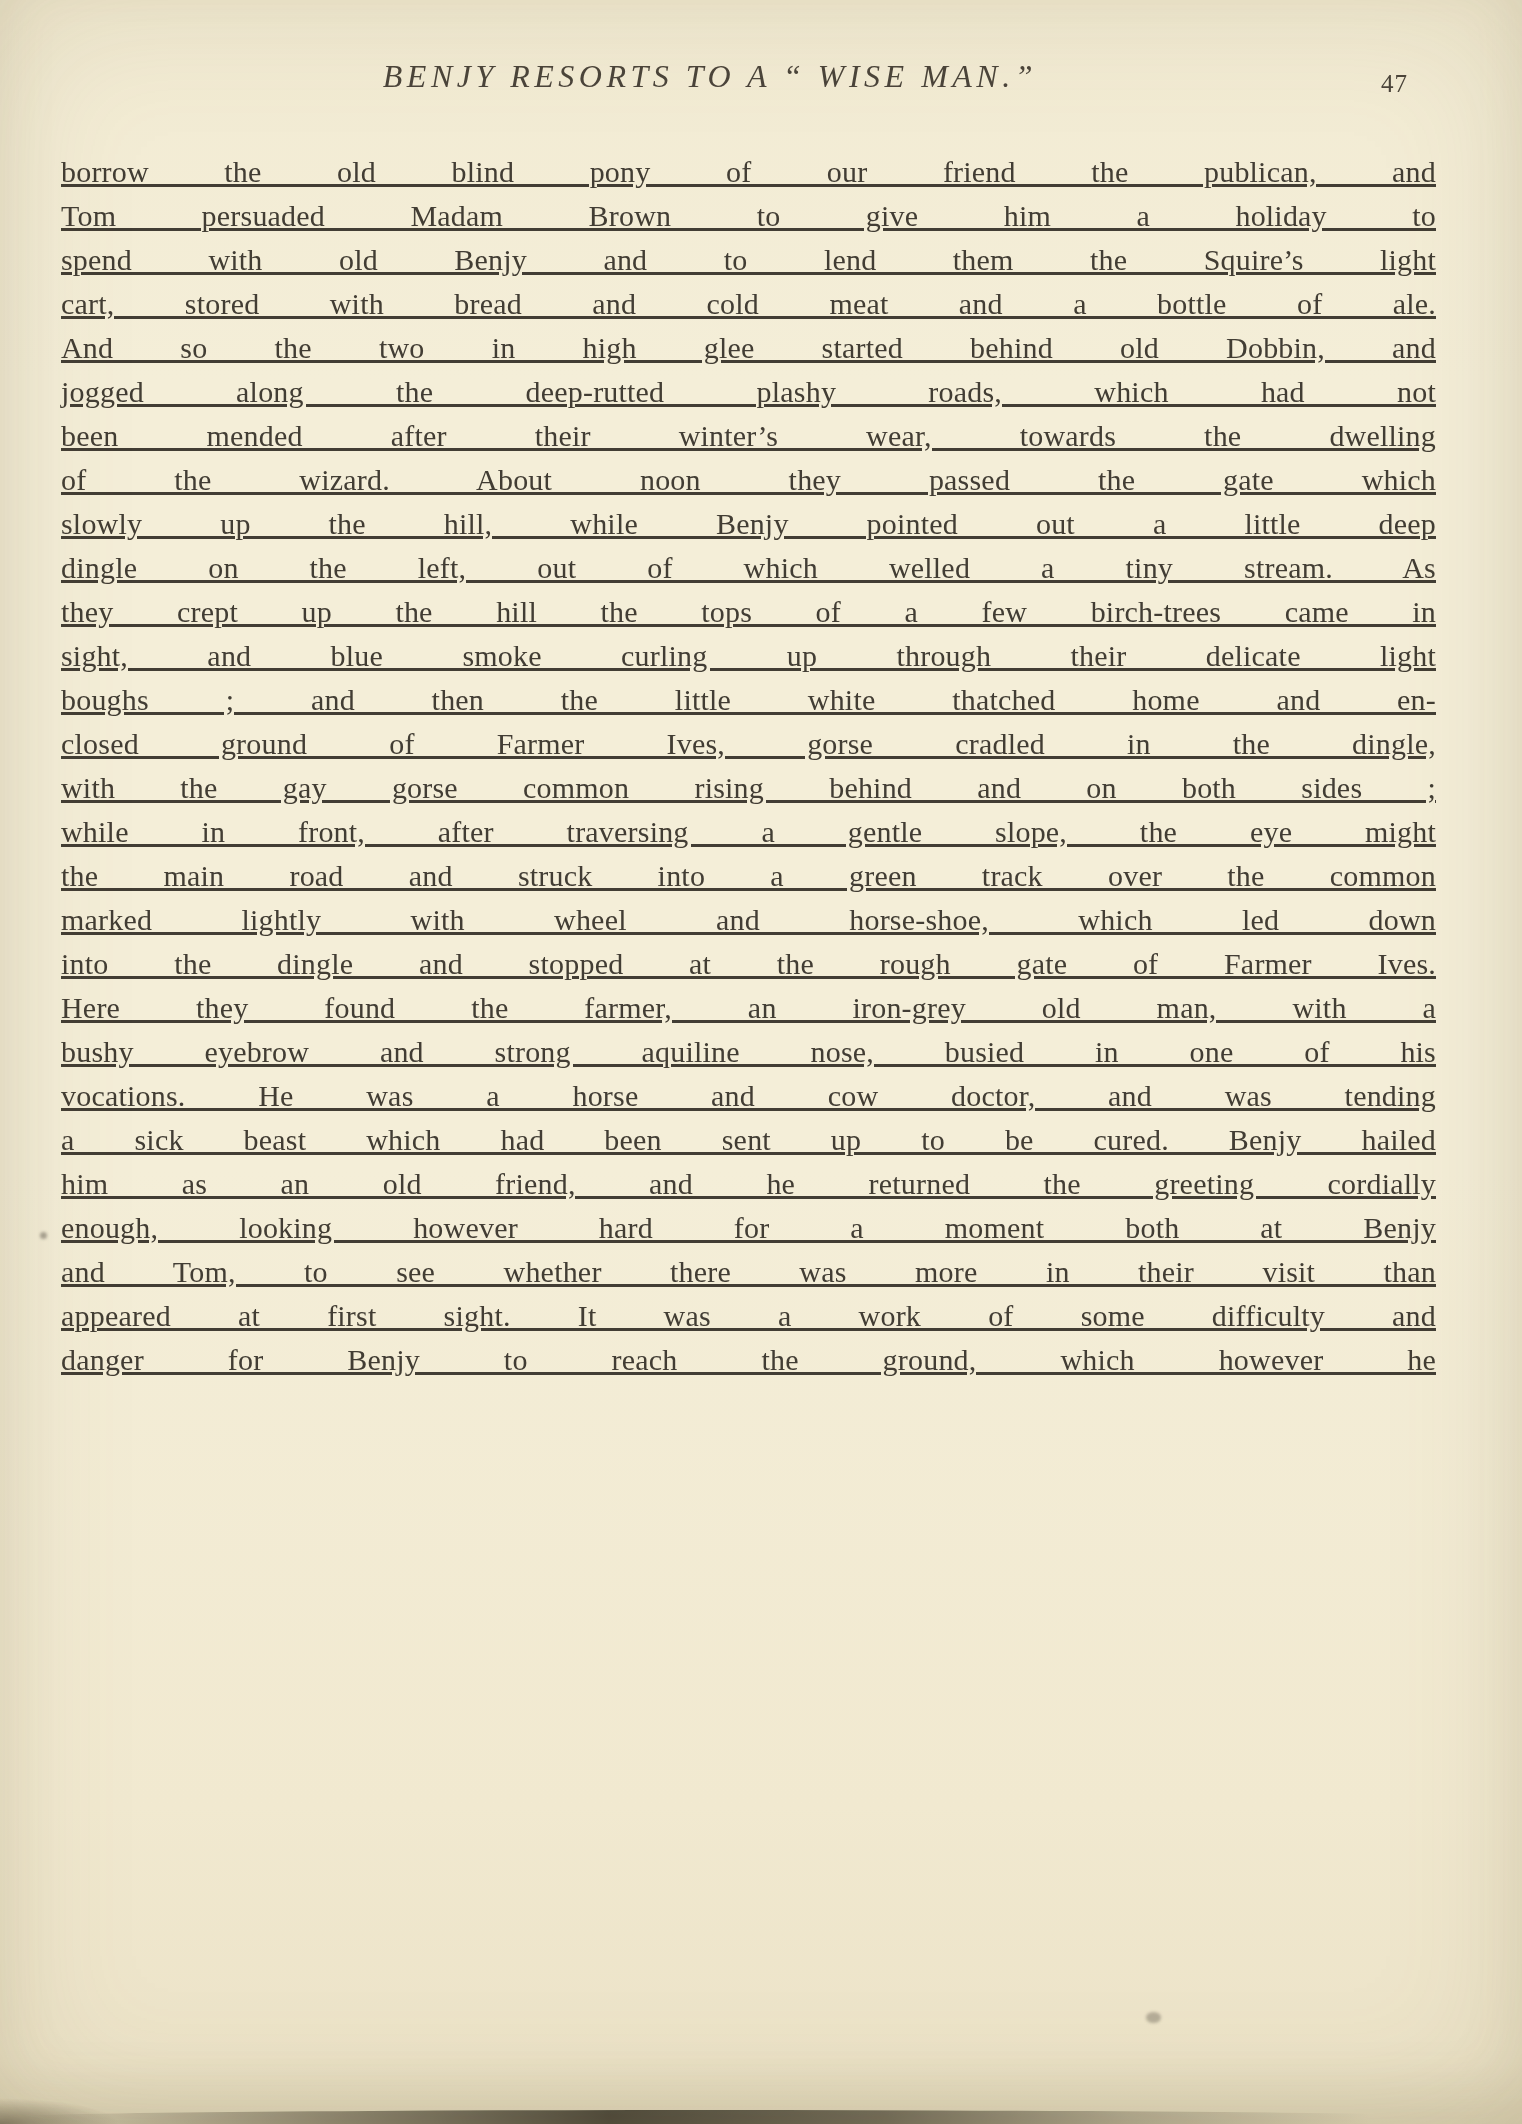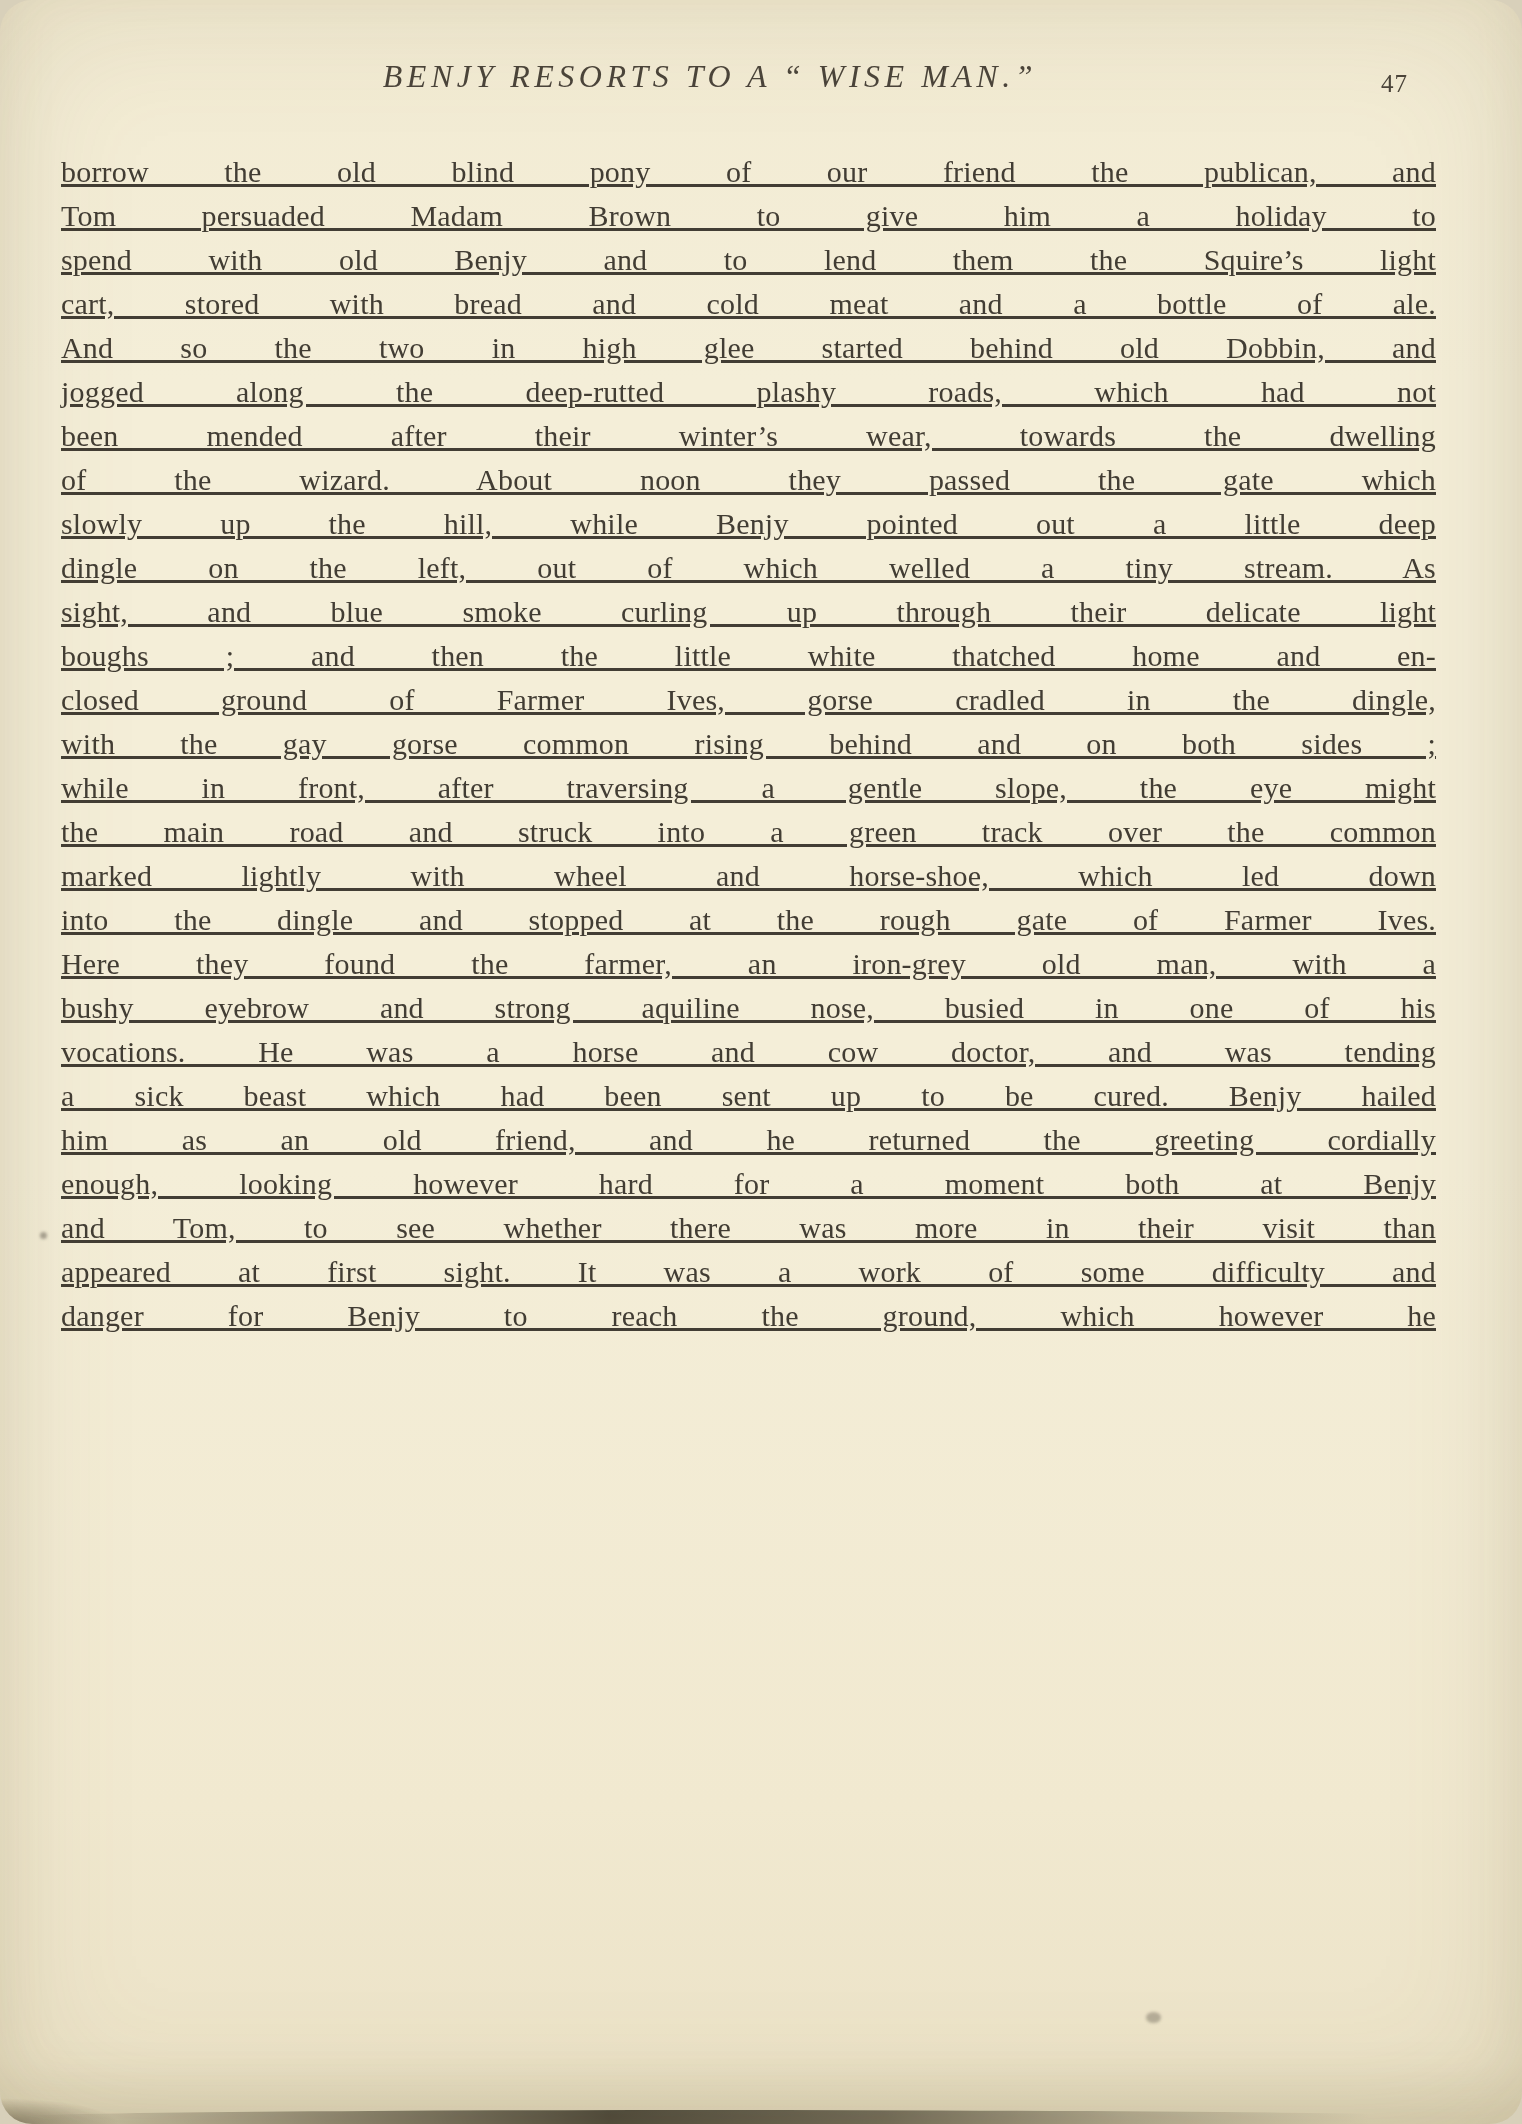--- a/index.html
+++ b/index.html
@@ -6,21 +6,20 @@
     margin: 0;
     padding: 0;
     background: #d8d0ba;
   }
   #screenshot {
     position: relative;
     width: 1522px;
     height: 2124px;
     overflow: hidden;
     font-family: "Liberation Serif", serif;
-    border-radius: 32px;
   }
   .page {
     position: absolute;
     inset: 0;
     background: linear-gradient(180deg,
       #f2ebd3 0%,
       #f4eed8 18%,
       #f4eed8 55%,
       #f1e9d0 85%,
       #ece3c8 97%,
@@ -138,20 +137,21 @@
         <div class="text-line">borrow the old blind pony of our friend the publican, and</div>
         <div class="text-line">Tom persuaded Madam Brown to give him a holiday to</div>
         <div class="text-line">spend with old Benjy and to lend them the Squire’s light</div>
         <div class="text-line">cart, stored with bread and cold meat and a bottle of ale.</div>
         <div class="text-line">And so the two in high glee started behind old Dobbin, and</div>
         <div class="text-line">jogged along the deep-rutted plashy roads, which had not</div>
         <div class="text-line">been mended after their winter’s wear, towards the dwelling</div>
         <div class="text-line">of the wizard.  About noon they passed the gate which</div>
         <div class="text-line">slowly up the hill, while Benjy pointed out a little deep</div>
         <div class="text-line">dingle on the left, out of which welled a tiny stream.  As</div>
+        <div class="text-line">they crept up the hill the tops of a few birch-trees came in</div>
         <div class="text-line">sight, and blue smoke curling up through their delicate light</div>
         <div class="text-line">boughs ; and then the little white thatched home and en-</div>
         <div class="text-line">closed ground of Farmer Ives, gorse cradled in the dingle,</div>
         <div class="text-line">with the gay gorse common rising behind and on both sides ;</div>
         <div class="text-line">while in front, after traversing a gentle slope, the eye might</div>
         <div class="text-line">the main road and struck into a green track over the common</div>
         <div class="text-line">marked lightly with wheel and horse-shoe, which led down</div>
         <div class="text-line">into the dingle and stopped at the rough gate of Farmer Ives.</div>
         <div class="text-line">Here they found the farmer, an iron-grey old man, with a</div>
         <div class="text-line">bushy eyebrow and strong aquiline nose, busied in one of his</div>

